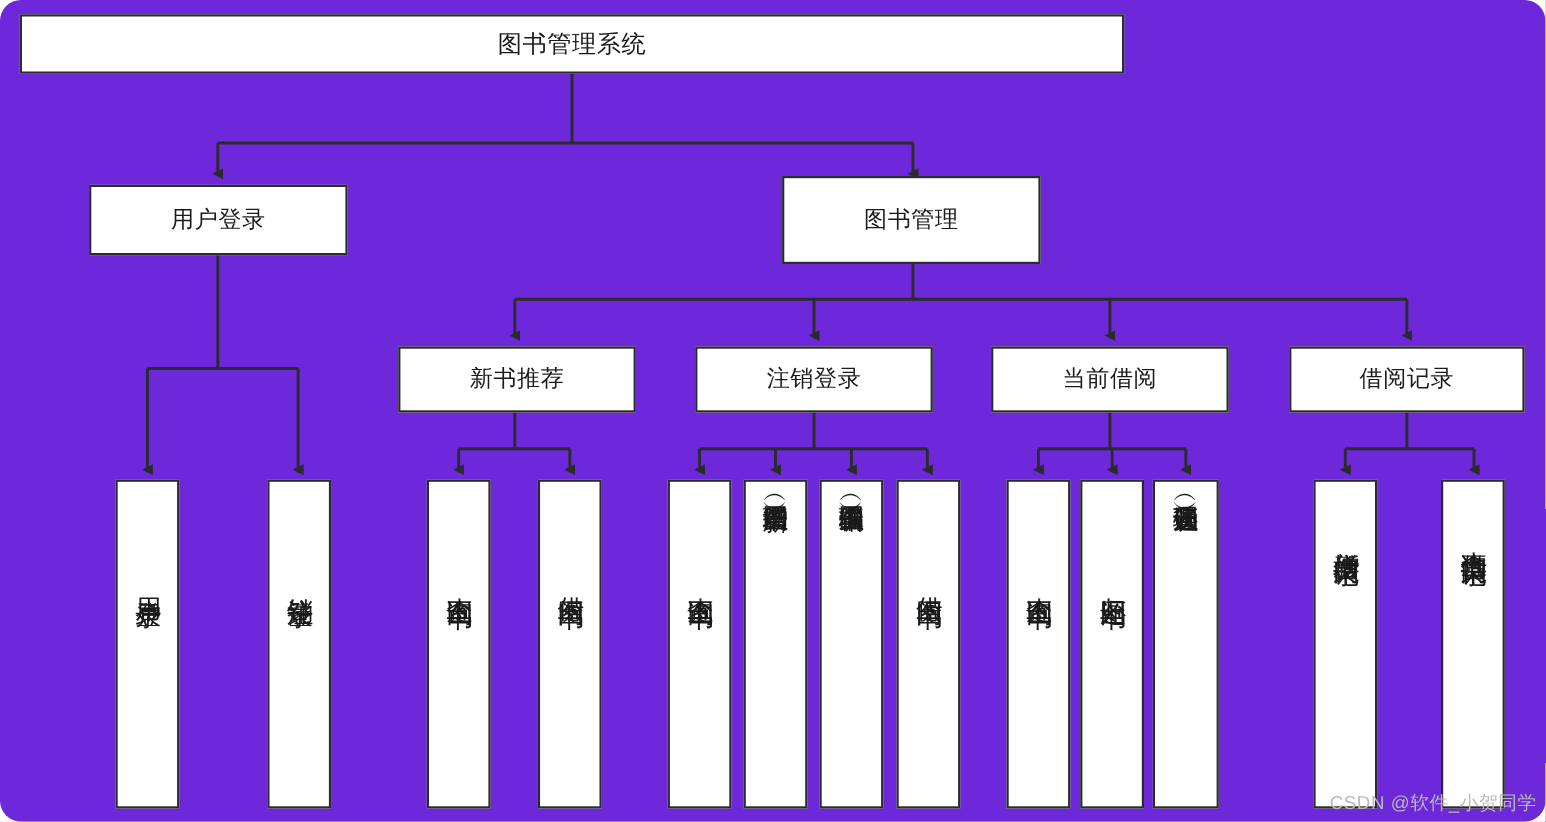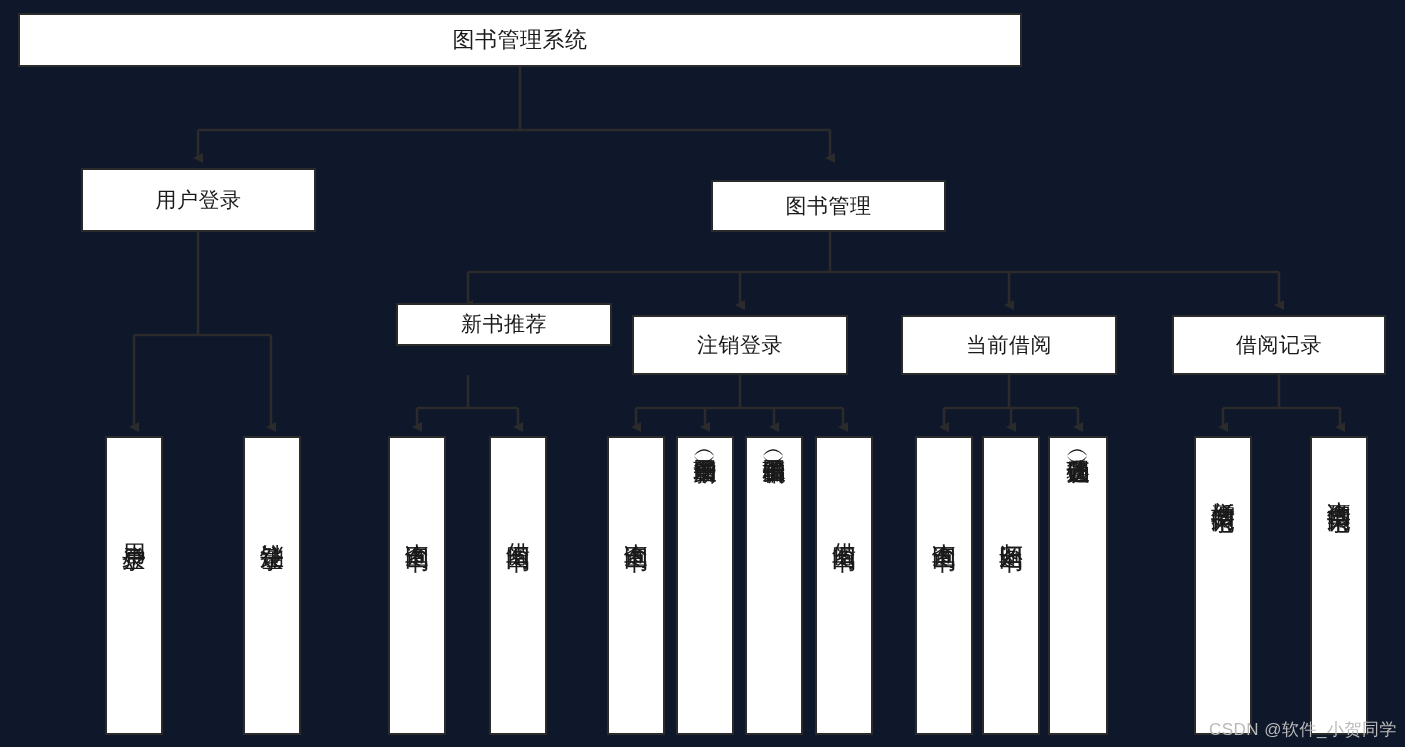--- a/index.html
+++ b/index.html
@@ -7,22 +7,23 @@
     padding: 0;
     background: #ffffff;
   }
   body {
     font-family: "Liberation Sans", "DejaVu Sans", sans-serif;
   }
   #canvas {
     position: relative;
     width: 1405px;
     height: 747px;
-    background: #0f172a;
+    background: #6d28d9;
     overflow: hidden;
+    border-radius: 19px;
   }
   svg.links {
     position: absolute;
     left: 0;
     top: 0;
     width: 1405px;
     height: 747px;
     pointer-events: none;
   }
   .node {
@@ -139,25 +140,25 @@
     </g>
   </svg>
 
   <div class="node h-node root" style="left:18px; top:13px; width:1004px; height:54px;">
     <span class="lbl">图书管理系统</span>
   </div>
 
   <div class="node h-node" style="left:81px; top:168px; width:235px; height:64px;">
     <span class="lbl">用户登录</span>
   </div>
-  <div class="node h-node" style="left:711px; top:180px; width:235px; height:52px;">
+  <div class="node h-node" style="left:711px; top:160px; width:235px; height:80px;">
     <span class="lbl">图书管理</span>
   </div>
 
-  <div class="node h-node" style="left:362px; top:303px; width:216px; height:43px;margin-left:34px;">
+  <div class="node h-node" style="left:362px; top:315px; width:216px; height:60px;">
     <span class="lbl">新书推荐</span>
   </div>
   <div class="node h-node" style="left:632px; top:315px; width:216px; height:60px;">
     <span class="lbl">注销登录</span>
   </div>
   <div class="node h-node" style="left:1172px; top:315px; width:214px; height:60px;">
     <span class="lbl">借阅记录</span>
   </div>
   <div class="node h-node" style="left:901px; top:315px; width:216px; height:60px;">
     <span class="lbl">当前借阅</span>

